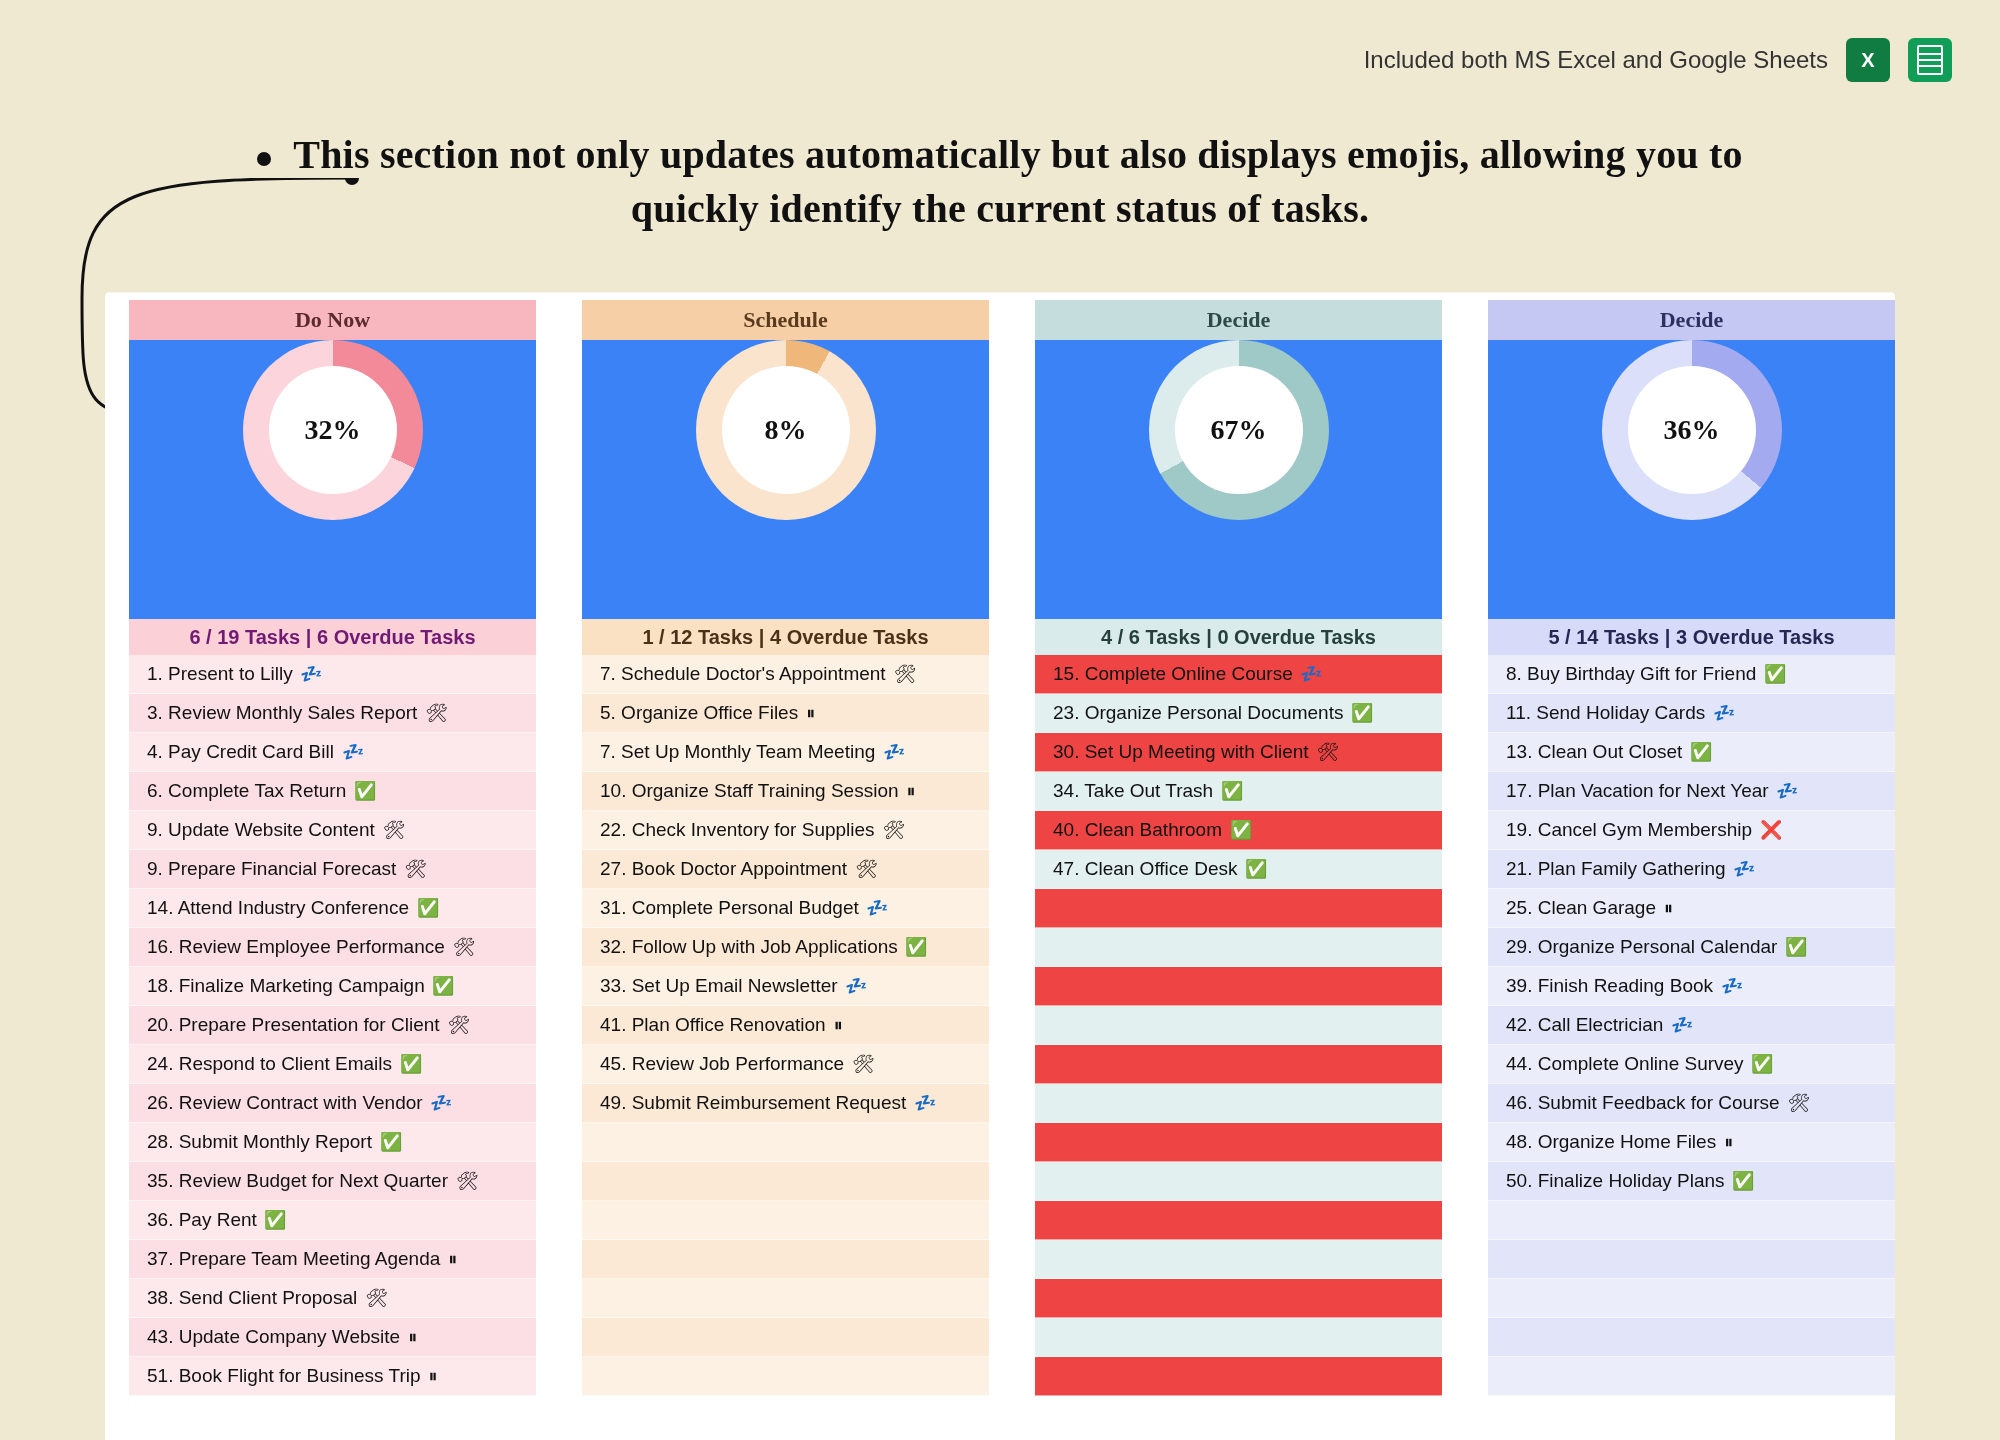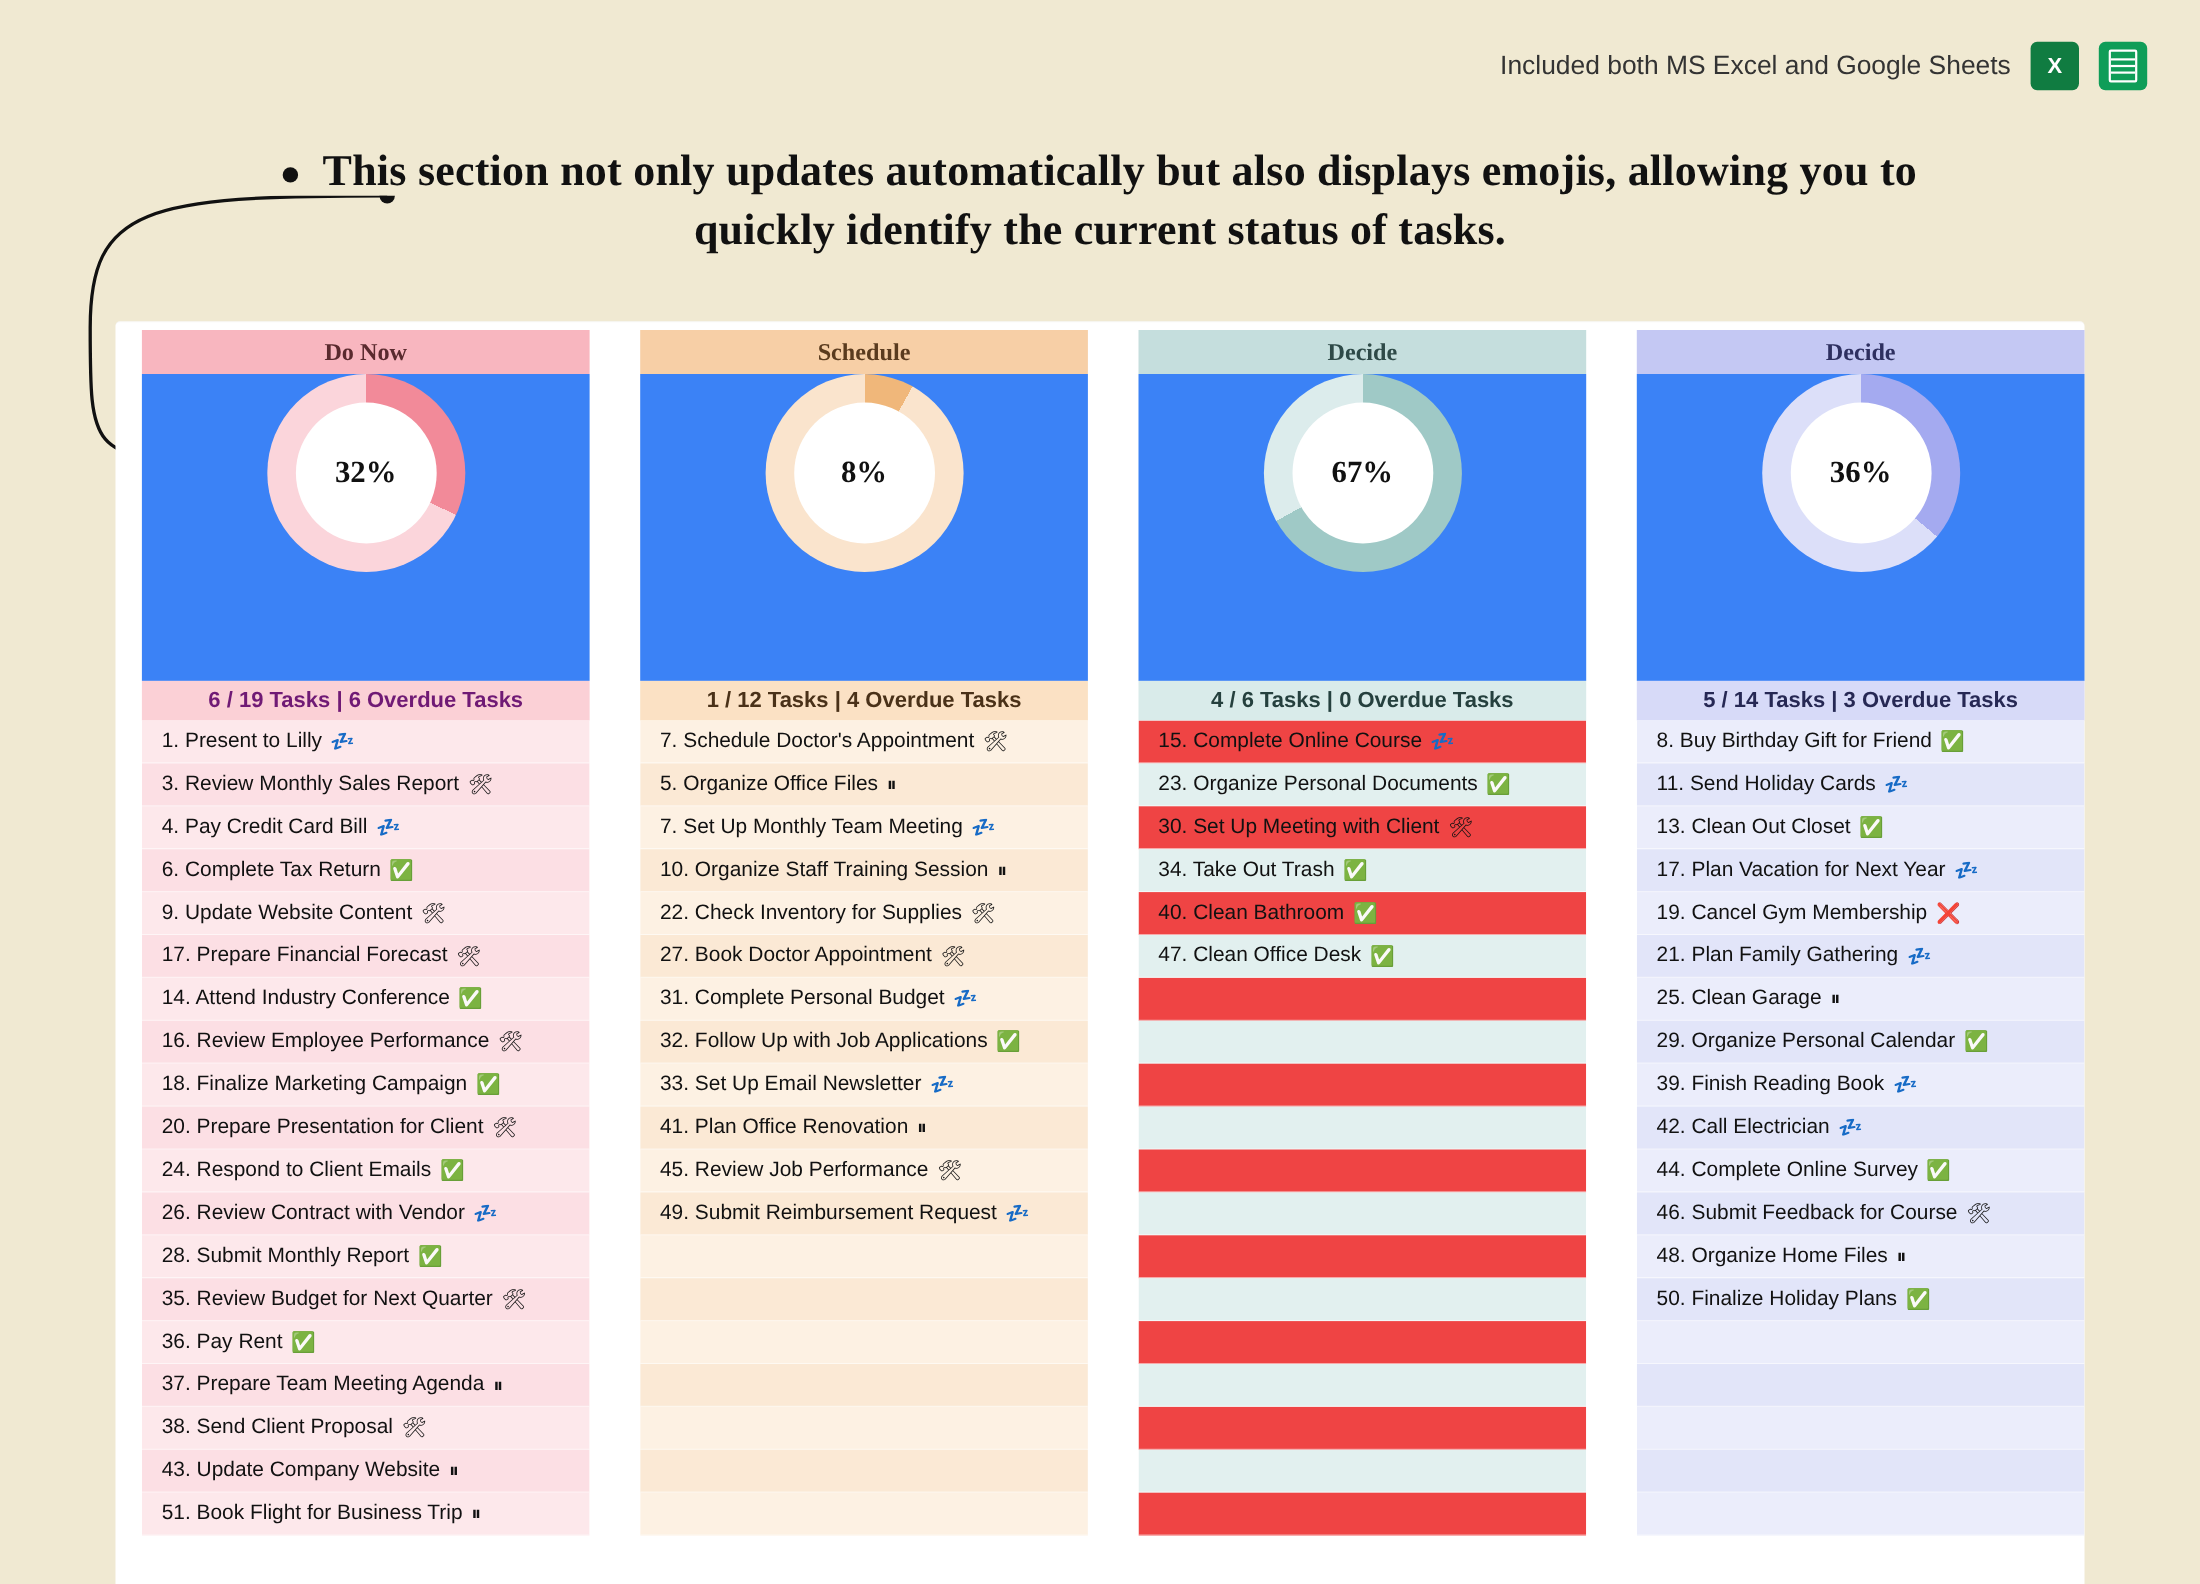--- a/index.html
+++ b/index.html
@@ -91,21 +91,21 @@
           </div>
           <div class="task">
             <span>6. Complete Tax Return</span>
             <span class="emoji">✅</span>
           </div>
           <div class="task">
             <span>9. Update Website Content</span>
             <span class="emoji">🛠</span>
           </div>
           <div class="task">
-            <span>17. Prepare Financial Forecast</span>
+            <span>9. Prepare Financial Forecast</span>
             <span class="emoji">🛠</span>
           </div>
           <div class="task">
             <span>14. Attend Industry Conference</span>
             <span class="emoji">✅</span>
           </div>
           <div class="task">
             <span>16. Review Employee Performance</span>
             <span class="emoji">🛠</span>
           </div>

